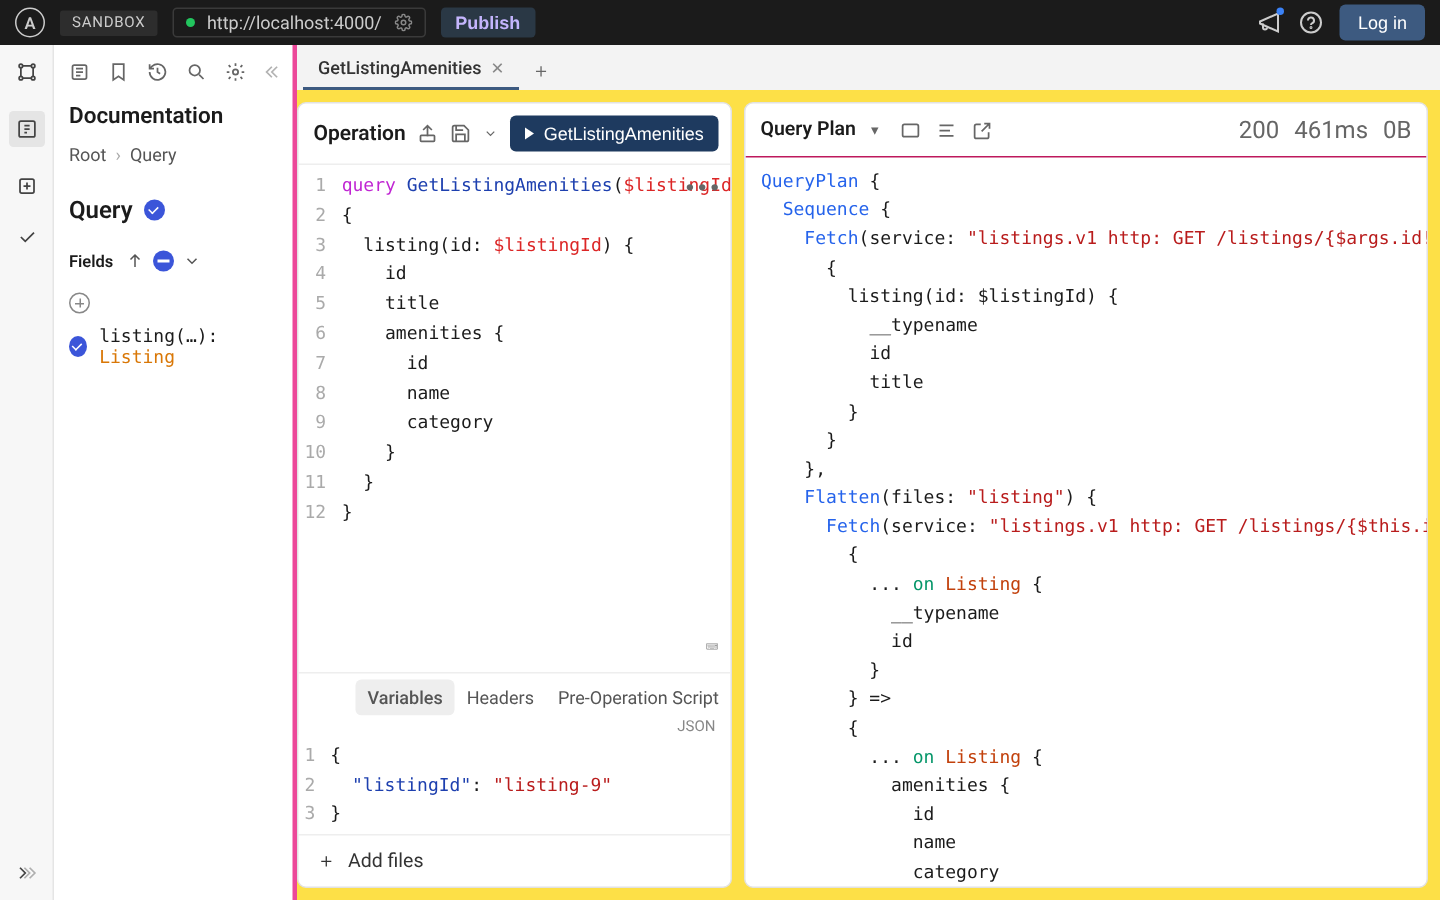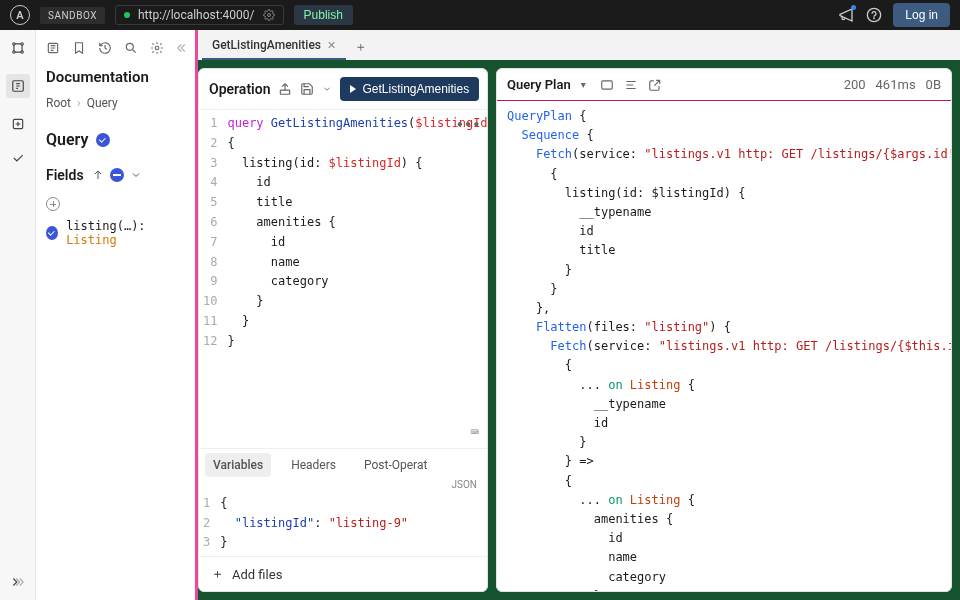--- a/index.html
+++ b/index.html
@@ -6,21 +6,21 @@
   body { font-family: -apple-system, BlinkMacSystemFont, "Segoe UI", Roboto, sans-serif; font-size: 13px; color: #1b1b1b; background: #fff; width: 960px; height: 600px; overflow: hidden; }
   
   
   .topbar { height: 30px; background: #1b1b1b; display: flex; align-items: center; padding: 0 10px; gap: 10px; }
   .logo-circle { width: 20px; height: 20px; border: 1.5px solid #ccc; border-radius: 50%; display: flex; align-items: center; justify-content: center; color: #ccc; font-size: 11px; font-weight: 600; }
   .badge-sandbox { background: #2d2d2d; color: #ccc; padding: 3px 8px; font-size: 10px; border-radius: 2px; letter-spacing: 0.5px; }
   .url-box { display: flex; align-items: center; gap: 8px; background: #1b1b1b; border: 1px solid #3a3a3a; border-radius: 3px; padding: 2px 8px; height: 20px; }
   .status-dot { width: 6px; height: 6px; background: #22c55e; border-radius: 50%; }
   .url-text { color: #ccc; font-size: 12px; }
   .gear-top { color: #888; }
-  .publish-btn { background: #2a3845; color: #86efac; border: none; padding: 3px 10px; border-radius: 3px; font-size: 12px; }
+  .publish-btn { background: #2a3845; color: #c4b5fd; border: none; padding: 3px 10px; border-radius: 3px; font-size: 12px; font-weight: bold; }
   .topbar-spacer { flex: 1; }
   .top-icon { color: #ccc; width: 18px; height: 18px; display: flex; align-items: center; justify-content: center; position: relative; }
   .notif-dot { position: absolute; top: -1px; right: -1px; width: 5px; height: 5px; background: #3b82f6; border-radius: 50%; }
   .login-btn { background: #3d5a80; color: #fff; border: none; padding: 5px 12px; border-radius: 4px; font-size: 12px; font-weight: 500; }
 
   
   .main { display: flex; height: calc(600px - 30px); }
   .rail { width: 36px; background: #f7f7f7; border-right: 1px solid #e5e5e5; display: flex; flex-direction: column; align-items: center; padding-top: 10px; gap: 18px; }
   .rail-icon { color: #444; width: 16px; height: 16px; display: flex; align-items: center; justify-content: center; }
   .rail-icon.active { background: #e5e5e5; border-radius: 3px; padding: 4px; width: 24px; height: 24px; }
@@ -31,34 +31,34 @@
   .doc-row1 { display: flex; align-items: center; gap: 12px; padding: 0 10px 8px; color: #666; }
   .doc-iconbtn { width: 16px; height: 16px; display: flex; align-items: center; justify-content: center; }
   .collapse-icon { margin-left: auto; }
   .doc-title { font-size: 15px; font-weight: 600; padding: 4px 10px 10px; }
   .breadcrumb { display: flex; align-items: flex-start; gap: 6px; padding: 0 10px 14px; font-size: 12px; color: #555; }
   .bc-sep { color: #aaa; }
   .query-heading { display: flex; align-items: center; gap: 8px; padding: 6px 10px 14px; }
   .query-heading h2 { font-size: 16px; font-weight: 600; }
   .blue-dot { width: 14px; height: 14px; background: #3b55d9; border-radius: 50%; display: flex; align-items: center; justify-content: center; }
   .blue-dot::after { content: ""; width: 5px; height: 3px; border-left: 1.5px solid #fff; border-bottom: 1.5px solid #fff; transform: rotate(-45deg) translate(0,-1px); }
-  .fields-row { display: flex; align-items: center; gap: 8px; padding: 4px 10px 10px; font-size: 14px; font-weight: 600; }
+  .fields-row { display: flex; align-items: center; gap: 8px; padding: 4px 10px 10px; font-size: 11px; font-weight: 600; }
   .fields-icons { display: flex; gap: 6px; align-items: center; color: #555; }
   .minus-circle { width: 14px; height: 14px; background: #3b55d9; border-radius: 50%; position: relative; }
   .minus-circle::after { content: ""; position: absolute; left: 3px; right: 3px; top: 6px; height: 2px; background: #fff; }
   .field-item { display: flex; align-items: center; gap: 8px; padding: 4px 10px; font-size: 12px; font-family: "SF Mono", Menlo, monospace; }
   .plus-circle { width: 14px; height: 14px; border: 1px solid #888; border-radius: 50%; position: relative; }
   .plus-circle::before { content: ""; position: absolute; left: 3px; right: 3px; top: 5.5px; height: 1px; background: #888; }
   .plus-circle::after { content: ""; position: absolute; top: 3px; bottom: 3px; left: 5.5px; width: 1px; background: #888; }
   .check-circle { width: 14px; height: 14px; background: #3b55d9; border-radius: 50%; display:flex; align-items:center; justify-content:center; }
   .check-circle::after { content: ""; width: 5px; height: 3px; border-left: 1.5px solid #fff; border-bottom: 1.5px solid #fff; transform: rotate(-45deg) translate(0,-1px); }
   .type-link { color: #d97706; }
 
   
-  .workspace { flex: 1; background: #14532d; padding: 8px 8px 8px 0; display: flex; gap: 8px; overflow: hidden; }
+  .workspace { flex: 1; background: #fde047; padding: 8px 8px 8px 0; display: flex; gap: 8px; overflow: hidden; }
   
   
   .tabstrip { position: absolute; top: 30px; left: 198px; right: 0; height: 30px; background: #f3f3f3; display: flex; align-items: flex-end; padding-left: 4px; }
   .tab { display: flex; align-items: center; gap: 6px; padding: 6px 10px; font-size: 12px; color: #333; }
   .tab.active { border-bottom: 2px solid #3d5a80; font-weight: 500; }
   .tab-close { color: #888; font-size: 11px; }
   .tab-add { color: #666; padding: 4px 8px; }
 
   .col { background: #fff; border: 1px solid #e2e2e2; border-radius: 6px; display: flex; flex-direction: column; overflow: hidden; margin-top: 30px; }
   .col-left { flex: 0 0 290px; }
@@ -77,34 +77,34 @@
   .code { padding: 4px 6px 4px 2px; white-space: pre; overflow: auto; flex: 1; }
   .kw { color: #c026d3; }
   .fn { color: #1e40af; }
   .var { color: #dc2626; }
   .str { color: #b91c1c; }
   .ellipsis-btn { position: absolute; top: 6px; right: 6px; color: #666; font-weight: 700; letter-spacing: 1px; font-size: 12px;}
   .kb-icon { position: absolute; bottom: 4px; right: 8px; color: #888; font-size: 14px; }
 
   
   .bottom-tabs { border-top: 1px solid #eee; }
-  .btabs-row { display: flex; gap: 12px; padding: 4px 6px 0; font-size: 12px; overflow: hidden; white-space: nowrap; }
+  .btabs-row { display: flex; gap: 0; padding: 4px 6px 0; font-size: 12px; overflow: hidden; white-space: nowrap; margin-left: 32px; }
   .btab { padding: 5px 8px; color: #555; border-radius: 4px; }
   .btab.active { background: #eee; font-weight: 500; }
   .json-label { font-size: 10px; color: #888; text-align: right; padding: 2px 10px 0; }
   .vars-editor { display: flex; font-family: "SF Mono", Menlo, monospace; font-size: 12px; line-height: 1.6; }
   .add-files { display: flex; align-items: center; gap: 8px; padding: 8px 12px; border-top: 1px solid #eee; font-size: 13px; color: #333; }
 
   
   .qp-header { display: flex; align-items: center; gap: 10px; padding: 8px 10px; border-bottom: 1px solid #be185d; }
   .qp-title { font-size: 13px; font-weight: 600; }
   .chev { font-size: 10px; color: #666; }
   .qp-icons { display: flex; gap: 10px; color: #666; margin-left: 4px; }
   .qp-spacer { flex: 1; }
-  .stat { font-size: 13px; color: #666; }
+  .stat { font-size: 16px; color: #666; }
   
   .qp-body { font-family: "SF Mono", Menlo, monospace; font-size: 12px; line-height: 1.6; padding: 6px 10px; white-space: pre; overflow: auto; flex: 1; }
   .p-blue { color: #2563eb; }
   .p-red { color: #b91c1c; }
   .p-green { color: #059669; }
   .p-orange { color: #c2410c;}
   
   svg { display: block; }
 </style>
 </head>
@@ -314,20 +314,21 @@
 <span>    }</span>
 <span>  }</span>
 <span>}</span></div>
         <div class="ellipsis-btn">•••</div>
         <div class="kb-icon">⌨</div>
       </div>
       <div class="bottom-tabs">
         <div class="btabs-row">
           <div class="btab active">Variables</div>
           <div class="btab">Headers</div>
+          <div class="btab">Pre-Operation Script</div>
           <div class="btab">Post-Operat</div>
         </div>
         <div class="json-label">JSON</div>
         <div class="vars-editor">
           <div class="gutter">
               <div>1</div>
               <div>2</div>
               <div>3</div>
             </div>
           <div class="code">{

